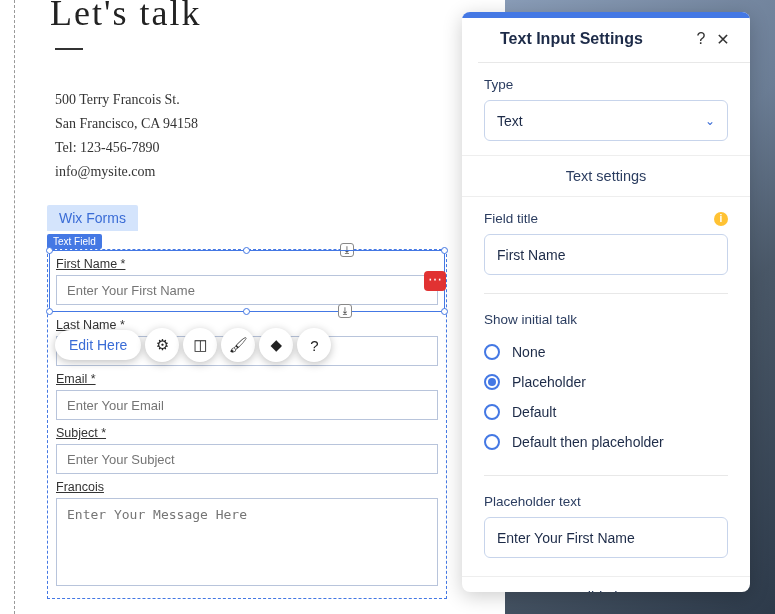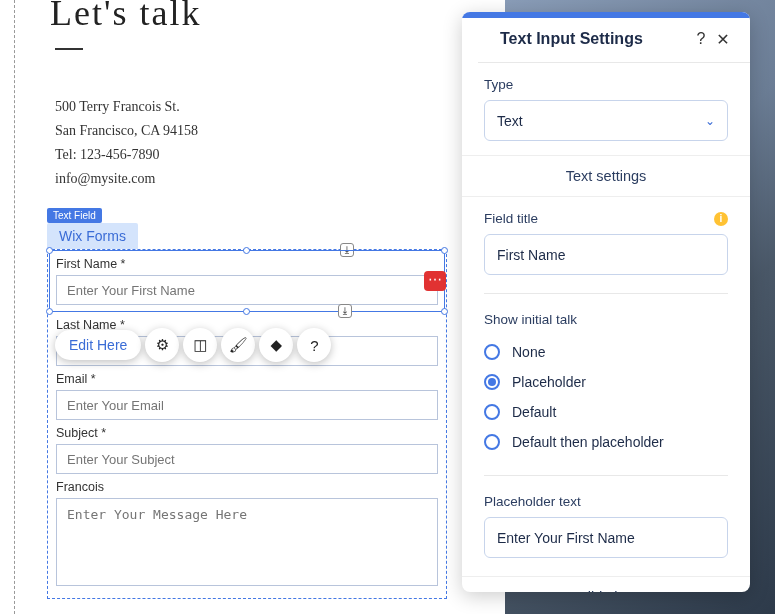--- a/index.html
+++ b/index.html
@@ -39,21 +39,21 @@
   position: absolute;
   left: 55px;
   top: 48px;
   width: 28px;
   height: 2px;
   background: #333;
 }
 .contact-info {
   position: absolute;
   left: 55px;
-  top: 95px;
+  top: 88px;
   font-family: Georgia, serif;
   font-size: 14px;
   color: #333;
   line-height: 24px;
 }
 .form-area {
   position: absolute;
   left: 47px;
   top: 205px;
   width: 400px;
@@ -79,20 +79,21 @@
   border: 1px dashed #4478e4;
   padding: 0 8px 8px 8px;
   position: relative;
 }
 .field-label {
   font-size: 12.5px;
   color: #333;
   margin-top: 6px;
   margin-bottom: 4px;
   display: block;
+  text-decoration: underline;
 }
 .text-input {
   width: 100%;
   height: 30px;
   border: 1px solid #b8c4db;
   padding: 0 10px;
   font-size: 13px;
   color: #888;
   background: #fff;
 }
@@ -323,24 +324,24 @@
 
 <div class="contact-info">
   <div>500 Terry Francois St.</div>
   <div>San Francisco, CA 94158</div>
   <div>Tel: 123-456-7890</div>
   <div>info@mysite.com</div>
 </div>
 
 <div class="form-area">
   <div>
-    <span class="text-field-tag">Text Field</span>
+    <span class="wix-forms-tab">Wix Forms</span>
   </div>
   <div>
-    <span class="wix-forms-tab">Wix Forms</span>
+    <span class="text-field-tag">Text Field</span>
   </div>
   <div class="form-container">
     <div class="anchor-icon" style="top:-7px">⤓</div>
 
     <div class="selected-wrap">
       <div class="sel-handle h-tl"></div>
       <div class="sel-handle h-tr"></div>
       <div class="sel-handle h-bl"></div>
       <div class="sel-handle h-br"></div>
       <div class="sel-handle h-tm"></div>

